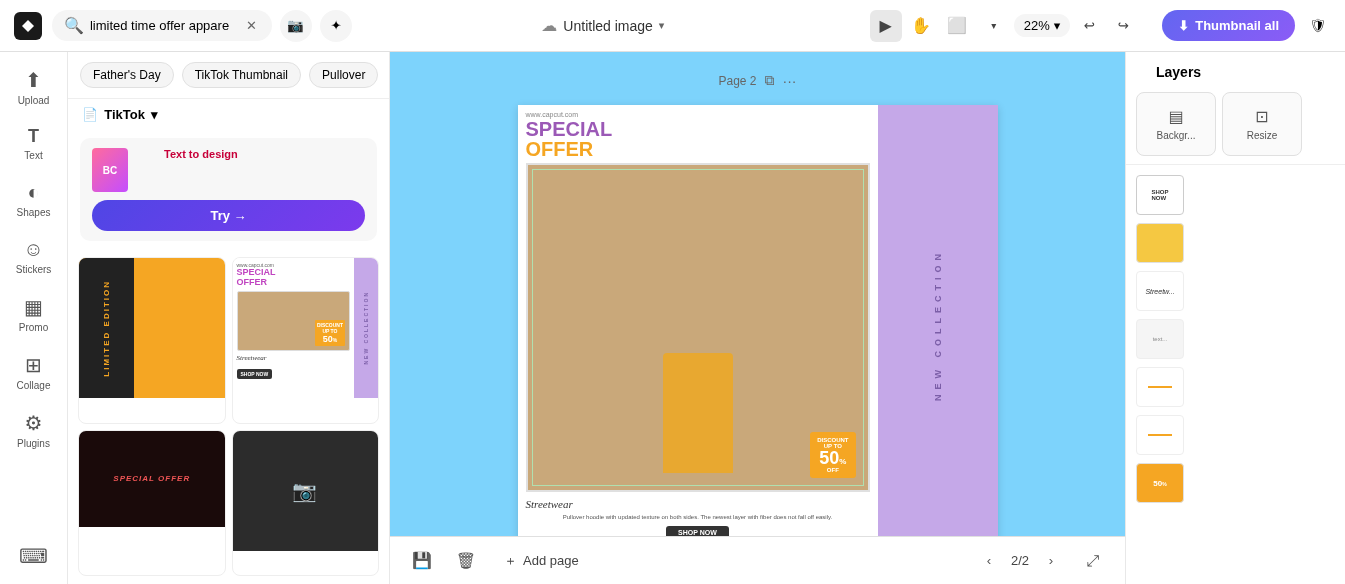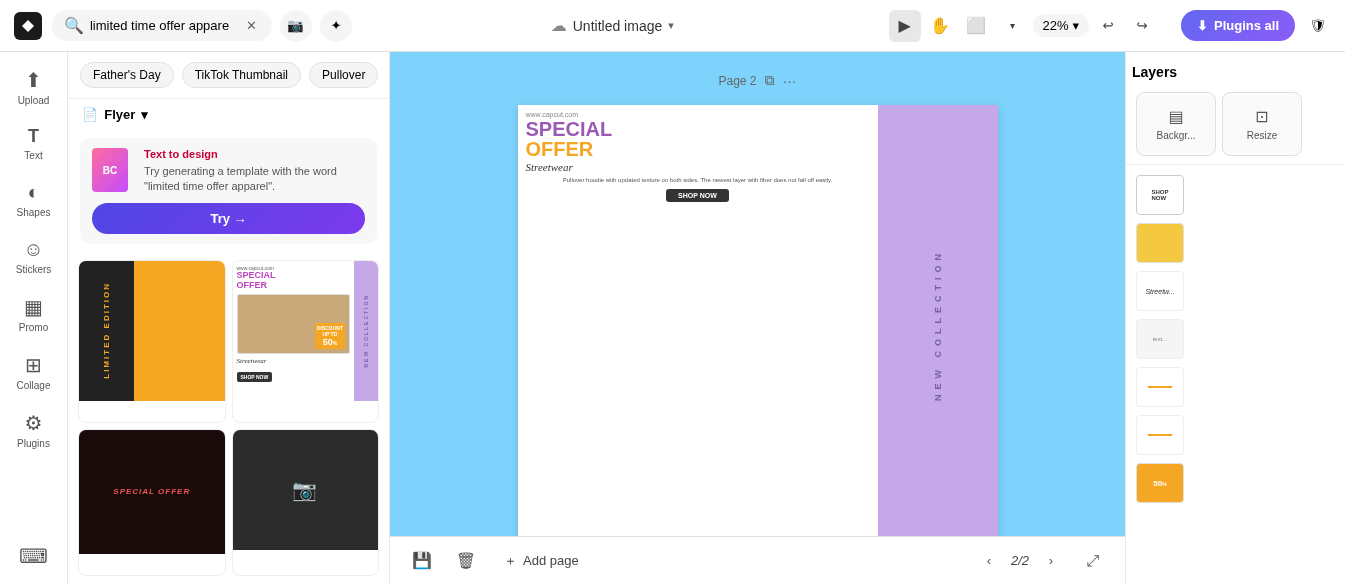--- a/index.html
+++ b/index.html
@@ -60,21 +60,21 @@
       display: flex; flex-direction: column; flex-shrink: 0; overflow: hidden;
     }
     .panel-tags { display: flex; gap: 8px; padding: 10px 12px; flex-wrap: nowrap; overflow-x: auto; border-bottom: 1px solid #eee; }
     .tag-chip {
       background: #f5f5f5; border-radius: 16px; padding: 5px 12px;
       font-size: 12px; white-space: nowrap; cursor: pointer; border: 1px solid #e0e0e0;
     }
     .panel-section-header { display: flex; align-items: center; justify-content: space-between; padding: 8px 14px; }
     .panel-section-title { display: flex; align-items: center; gap: 6px; font-size: 13px; font-weight: 600; }
     .ai-generate-box { margin: 8px 12px; background: #f7f7f7; border-radius: 10px; padding: 10px 12px; }
-    .ai-generate-box .ai-label { font-size: 11px; font-weight: 600; color: #c70039; margin-bottom: 4px; }
+    .ai-generate-box .ai-label { font-size: 11px; font-weight: 600; color: #c70039; margin-bottom: 4px; margin-left: 20px; }
     .ai-generate-box p { font-size: 11px; color: #555; line-height: 1.4; }
     .try-btn {
       display: flex; align-items: center; justify-content: center;
       background: linear-gradient(135deg, #4f46e5, #7c3aed);
       color: #fff; border: none; border-radius: 20px;
       padding: 8px; font-size: 13px; font-weight: 600; cursor: pointer;
       width: 100%; margin-top: 8px;
     }
     .templates-grid { display: grid; grid-template-columns: 1fr 1fr; gap: 6px; padding: 8px 10px; overflow-y: auto; flex: 1; }
     .template-thumb { border-radius: 8px; overflow: hidden; cursor: pointer; position: relative; border: 1px solid #eee; }
@@ -97,28 +97,28 @@
     
     .bottom-bar {
       height: 48px; background: #fff; border-top: 1px solid #e0e0e0;
       display: flex; align-items: center; padding: 0 16px; gap: 12px;
     }
     .bottom-action-btn { width: 32px; height: 32px; border: none; background: transparent; cursor: pointer; border-radius: 6px; display: flex; align-items: center; justify-content: center; color: #555; font-size: 16px; }
     .add-page-btn { display: flex; align-items: center; gap: 6px; font-size: 13px; color: #444; cursor: pointer; padding: 6px 10px; border-radius: 6px; border: none; background: transparent; }
     .bottom-spacer { flex: 1; }
     .page-nav { display: flex; align-items: center; gap: 8px; font-size: 13px; }
     .nav-arrow { width: 28px; height: 28px; border: none; background: transparent; cursor: pointer; border-radius: 4px; display: flex; align-items: center; justify-content: center; color: #555; }
-    .page-indicator { font-size: 13px; color: #444; font-style: italic; }
+    .page-indicator { font-size: 13px; color: #444; }
 
     
     .right-panel {
       width: 220px; background: #fff; border-left: 1px solid #e8e8e8;
       display: flex; flex-direction: column; flex-shrink: 0; overflow: hidden;
     }
-    .right-panel-header { padding: 12px 6px 8px; font-size: 14px; font-weight: 600; }
+    .right-panel-header { padding: 12px 30px 8px; font-size: 14px; font-weight: 600; }
     .layers-tools { display: flex; gap: 6px; padding: 4px 10px 8px; border-bottom: 1px solid #eee; }
     .layer-tool-btn { width: 80px; height: 64px; border: 1px solid #e0e0e0; border-radius: 8px; cursor: pointer; background: #fafafa; display: flex; flex-direction: column; align-items: center; justify-content: center; gap: 4px; font-size: 10px; color: #555; }
     .layers-list { flex: 1; overflow-y: auto; padding: 6px 0; }
     .layer-item { display: flex; align-items: center; gap: 8px; padding: 4px 10px; cursor: pointer; }
     .layer-thumb { width: 48px; height: 40px; border-radius: 4px; border: 1px solid #e0e0e0; background: #eee; overflow: hidden; flex-shrink: 0; display: flex; align-items: center; justify-content: center; font-size: 9px; color: #777; }
 
     
     .page-copy-icon, .page-more-icon { font-size: 14px; color: #666; cursor: pointer; }
 
     
@@ -164,21 +164,21 @@
     <div class="zoom-control">
       <span>22%</span>
       <span>▾</span>
     </div>
     <button class="undo-btn">↩</button>
     <button class="redo-btn">↪</button>
   </div>
 
   <button class="download-btn">
     <span>⬇</span>
-    <span>Plugins all</span>
+    <span>Thumbnail all</span>
   </button>
   <button class="shield-icon">🛡</button>
 </div>
 
 <div class="main-layout">
 
   <div class="sidebar">
     <div class="sidebar-item">
       <span class="icon">⬆</span>
       <span class="label">Upload</span>
@@ -215,31 +215,30 @@
   <div class="panel">
     <div class="panel-tags">
       <div class="tag-chip">Father's Day</div>
       <div class="tag-chip">TikTok Thumbnail</div>
       <div class="tag-chip">Pullover</div>
     </div>
 
     <div class="panel-section-header">
       <div class="panel-section-title">
         <span>📄</span>
-        <span>Flyer</span>
+        <span>TikTok</span>
         <span>▾</span>
       </div>
     </div>
 
     <div class="ai-generate-box">
       <div style="display:flex;align-items:flex-start;gap:8px;">
         <div class="ai-thumb-placeholder">BC</div>
         <div style="flex:1;">
           <div class="ai-label">Text to design</div>
-          <p>Try generating a template with the word "limited time offer apparel".</p>
         </div>
       </div>
       <button class="try-btn">Try →</button>
     </div>
 
     <div class="templates-grid">
 
       <div class="template-thumb">
         <div style="height:140px;background:#f5a623;position:relative;overflow:hidden;">
           <div style="position:absolute;left:0;top:0;width:55px;height:100%;background:#222;display:flex;align-items:center;justify-content:center;">
@@ -259,21 +258,21 @@
             <div style="font-size:7px;font-style:italic;color:#333;font-family:Georgia,serif;">Streetwear</div>
             <div style="background:#333;color:#fff;font-size:5px;font-weight:700;padding:2px 4px;border-radius:2px;display:inline-block;margin-top:2px;">SHOP NOW</div>
           </div>
           <div style="width:24px;background:#c5a8e8;display:flex;align-items:center;justify-content:center;">
             <span style="writing-mode:vertical-rl;transform:rotate(180deg);font-size:5px;font-weight:700;color:#7b5ea7;letter-spacing:2px;">NEW COLLECTION</span>
           </div>
         </div>
       </div>
 
       <div class="template-thumb">
-        <div style="height:124px;background:#1a0a0a;position:relative;overflow:hidden;display:flex;align-items:center;justify-content:center;flex-direction:column;">
+        <div style="height:96px;background:#1a0a0a;position:relative;overflow:hidden;display:flex;align-items:center;justify-content:center;flex-direction:column;">
           <div style="font-size:8px;color:#e55;font-weight:700;font-style:italic;letter-spacing:1px;">SPECIAL OFFER</div>
         </div>
       </div>
 
       <div class="template-thumb">
         <div style="height:120px;background:#2c2c2c;position:relative;overflow:hidden;display:flex;align-items:center;justify-content:center;">
           <span style="color:#555;font-size:20px;">📷</span>
         </div>
       </div>
     </div>
@@ -291,20 +290,35 @@
 
         <div class="page-canvas">
 
           <div style="flex:1;background:#fff;position:relative;display:flex;flex-direction:column;min-width:0;">
             <div style="font-size:7px;color:#888;padding:6px 8px 1px;">www.capcut.com</div>
             <div style="padding:0 8px;">
               <div style="font-size:20px;font-weight:900;color:#9b59b6;line-height:1;">SPECIAL</div>
               <div style="font-size:20px;font-weight:900;color:#f5a623;line-height:1;">OFFER</div>
             </div>
 
+            <div style="flex:1;margin:4px 8px;border:2px solid #e0e0e0;background:#c9a87a;position:relative;display:flex;align-items:center;justify-content:center;">
+
+              <div style="position:absolute;inset:4px;border:1.5px solid #b0e0b0;"></div>
+
+              <div style="width:80%;height:90%;background:#c9a87a;position:relative;overflow:hidden;">
+                <div style="position:absolute;bottom:0;left:50%;transform:translateX(-50%);width:70px;height:120px;background:#e8a830;border-radius:4px 4px 0 0;"></div>
+              </div>
+
+              <div style="position:absolute;bottom:12px;right:12px;background:#f5a623;color:#fff;padding:5px 7px;border-radius:3px;text-align:center;">
+                <div style="font-size:6px;font-weight:700;">DISCOUNT</div>
+                <div style="font-size:6px;font-weight:700;">UP TO</div>
+                <div style="font-size:18px;font-weight:900;line-height:1;">50<span style="font-size:8px;">%</span></div>
+                <div style="font-size:6px;font-weight:700;">OFF</div>
+              </div>
+            </div>
             <div style="padding:2px 8px;font-size:11px;font-style:italic;font-family:Georgia,serif;color:#333;">Streetwear</div>
             <div style="padding:1px 8px;font-size:6px;color:#555;text-align:center;line-height:1.4;">Pullover hoodie with updated texture on both sides. The newest layer with fiber does not fall off easily.</div>
             <button style="margin:4px auto 6px;display:block;background:#333;color:#fff;border:none;border-radius:3px;padding:3px 12px;font-size:7px;font-weight:700;cursor:pointer;">SHOP NOW</button>
           </div>
 
           <div style="width:120px;background:#c5a8e8;position:relative;display:flex;align-items:center;justify-content:center;">
             <span style="writing-mode:vertical-rl;text-orientation:mixed;transform:rotate(180deg);font-size:9px;font-weight:700;letter-spacing:5px;color:#7b5ea7;text-transform:uppercase;">NEW COLLECTION</span>
           </div>
         </div>
       </div>

